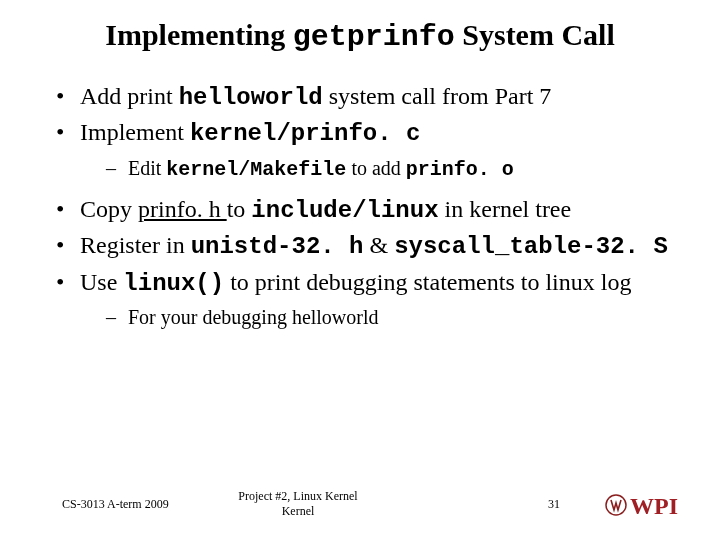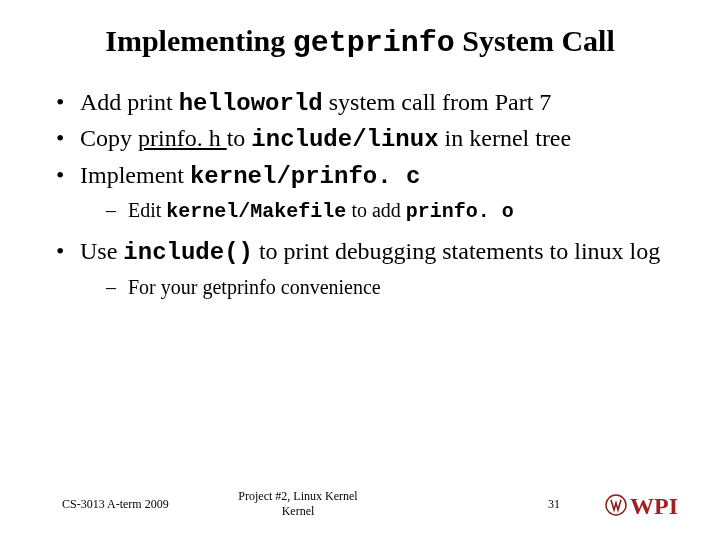--- a/index.html
+++ b/index.html
@@ -1,18 +1,18 @@
 <!DOCTYPE html>
 <html><head>
 <meta charset="utf-8">
 <style>
   * { margin: 0; padding: 0; box-sizing: border-box; }
   html, body { width: 720px; height: 540px; background: #fff; font-family: "Times New Roman", Times, serif; color: #000; }
   .slide { position: relative; width: 720px; height: 540px; padding: 18px 50px 0 50px; }
-  .title { font-size: 30px; text-align: center; margin-top: 6px; margin-bottom: 26px; }
+  .title { font-size: 30px; text-align: center; margin-bottom: 26px; }
   .mono { font-family: "Courier New", Courier, monospace; font-weight: bold; }
   ul.top { list-style: none; font-size: 24px; line-height: 1.35; }
   ul.top > li { position: relative; padding-left: 30px; margin-bottom: 2px; }
   ul.top > li::before { content: "•"; position: absolute; left: 6px; top: 0; }
   ul.sub { list-style: none; font-size: 20px; margin-top: 4px; margin-bottom: 10px; }
   ul.sub > li { position: relative; padding-left: 48px; }
   ul.sub > li::before { content: "–"; position: absolute; left: 26px; top: 0; }
   .u { text-decoration: underline; }
   .footer { position: absolute; bottom: 22px; left: 0; width: 720px; font-size: 12px; }
   .footer .left { position: absolute; left: 62px; bottom: 6px; }
@@ -28,35 +28,38 @@
 
   <h1 class="title">
     <span>Implementing </span><span class="mono">getprinfo</span><span> System Call</span>
   </h1>
 
   <ul class="top">
     <li>
       <span>Add print </span><span class="mono">helloworld</span><span> system call from Part 7</span>
     </li>
     <li>
-      <span>Copy </span><span class="u">prinfo. h </span><span>to </span><span class="mono">include/linux</span><span> in kernel tree</span>
-    </li>
-    <li>
       <span>Implement </span><span class="mono">kernel/prinfo. c</span>
       <ul class="sub">
         <li>
           <span>Edit </span><span class="mono">kernel/Makefile</span><span> to add </span><span class="mono">prinfo. o</span>
         </li>
       </ul>
     </li>
     <li>
-      <span>Use </span><span class="mono">include()</span><span> to print debugging statements to linux log</span>
+      <span>Copy </span><span class="u">prinfo. h </span><span>to </span><span class="mono">include/linux</span><span> in kernel tree</span>
+    </li>
+    <li>
+      <span>Register in </span><span class="mono">unistd-32. h</span><span> &amp; </span><span class="mono">syscall_table-32. S</span>
+    </li>
+    <li>
+      <span>Use </span><span class="mono">linux()</span><span> to print debugging statements to linux log</span>
       <ul class="sub">
         <li>
-          <span>For your getprinfo convenience</span>
+          <span>For your debugging helloworld</span>
         </li>
       </ul>
     </li>
   </ul>
 
   <div class="footer">
     <div class="left">CS-3013 A-term 2009</div>
     <div class="center">
       <span>Project #2, Linux Kernel</span><br>
       <span>Kernel</span>

